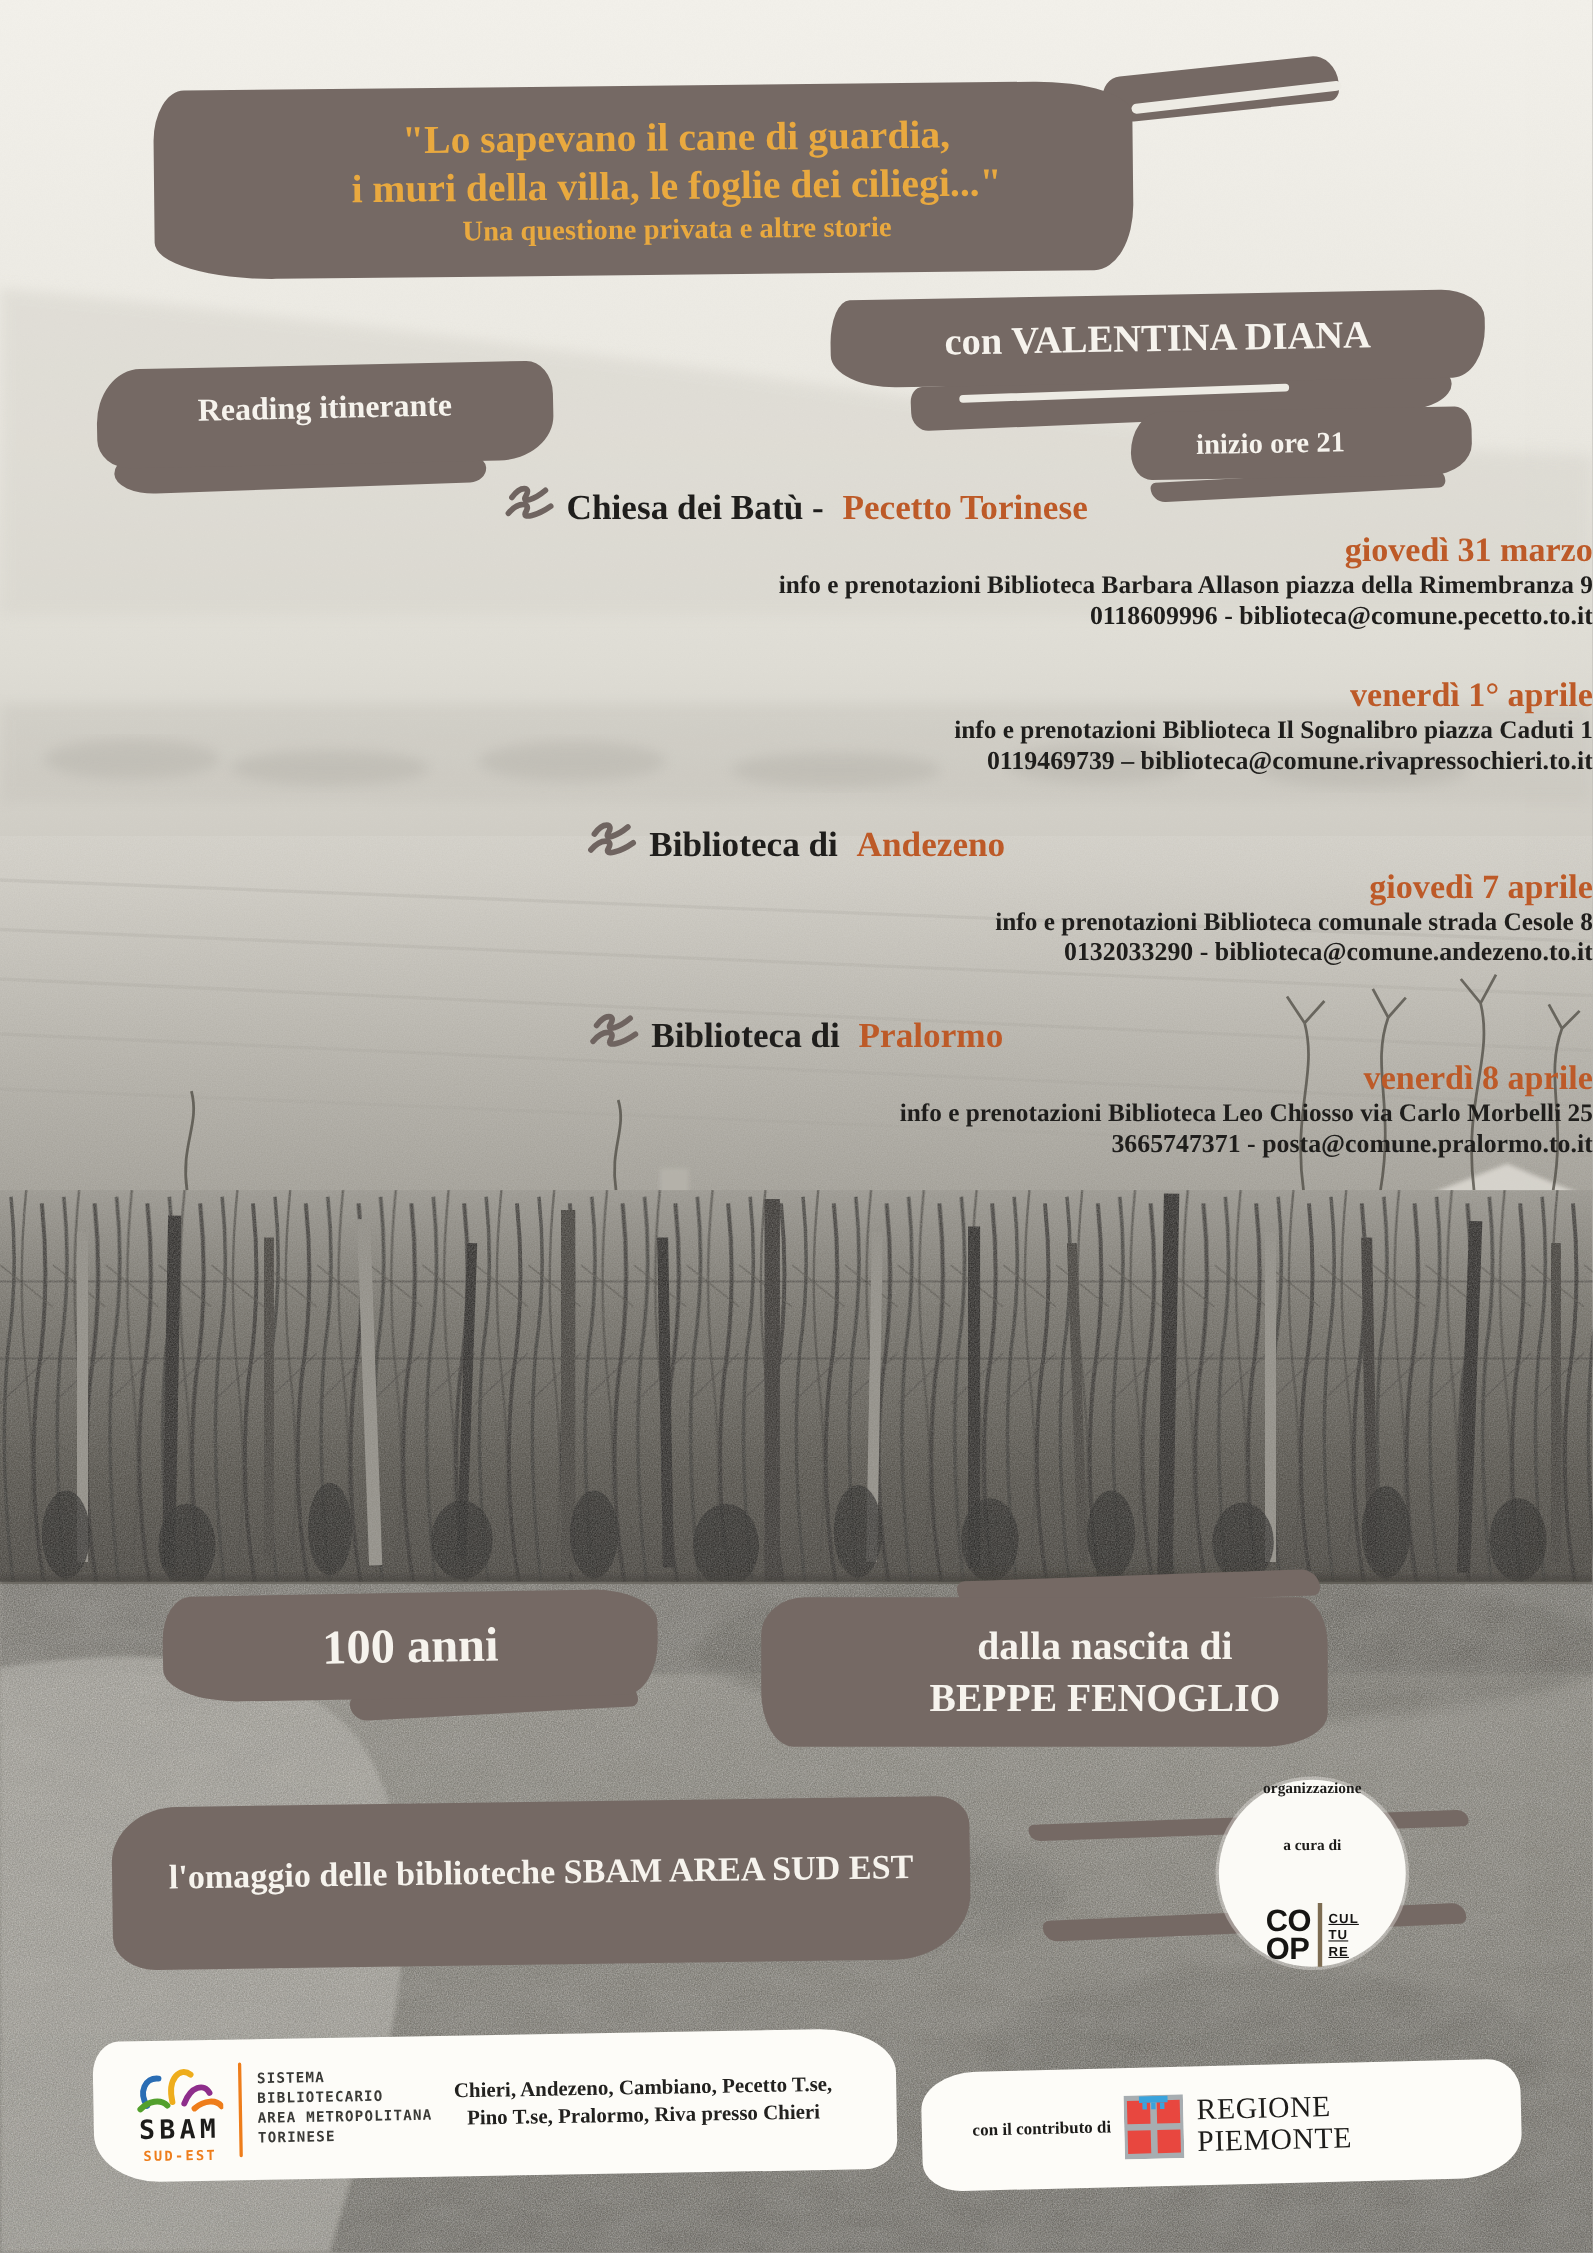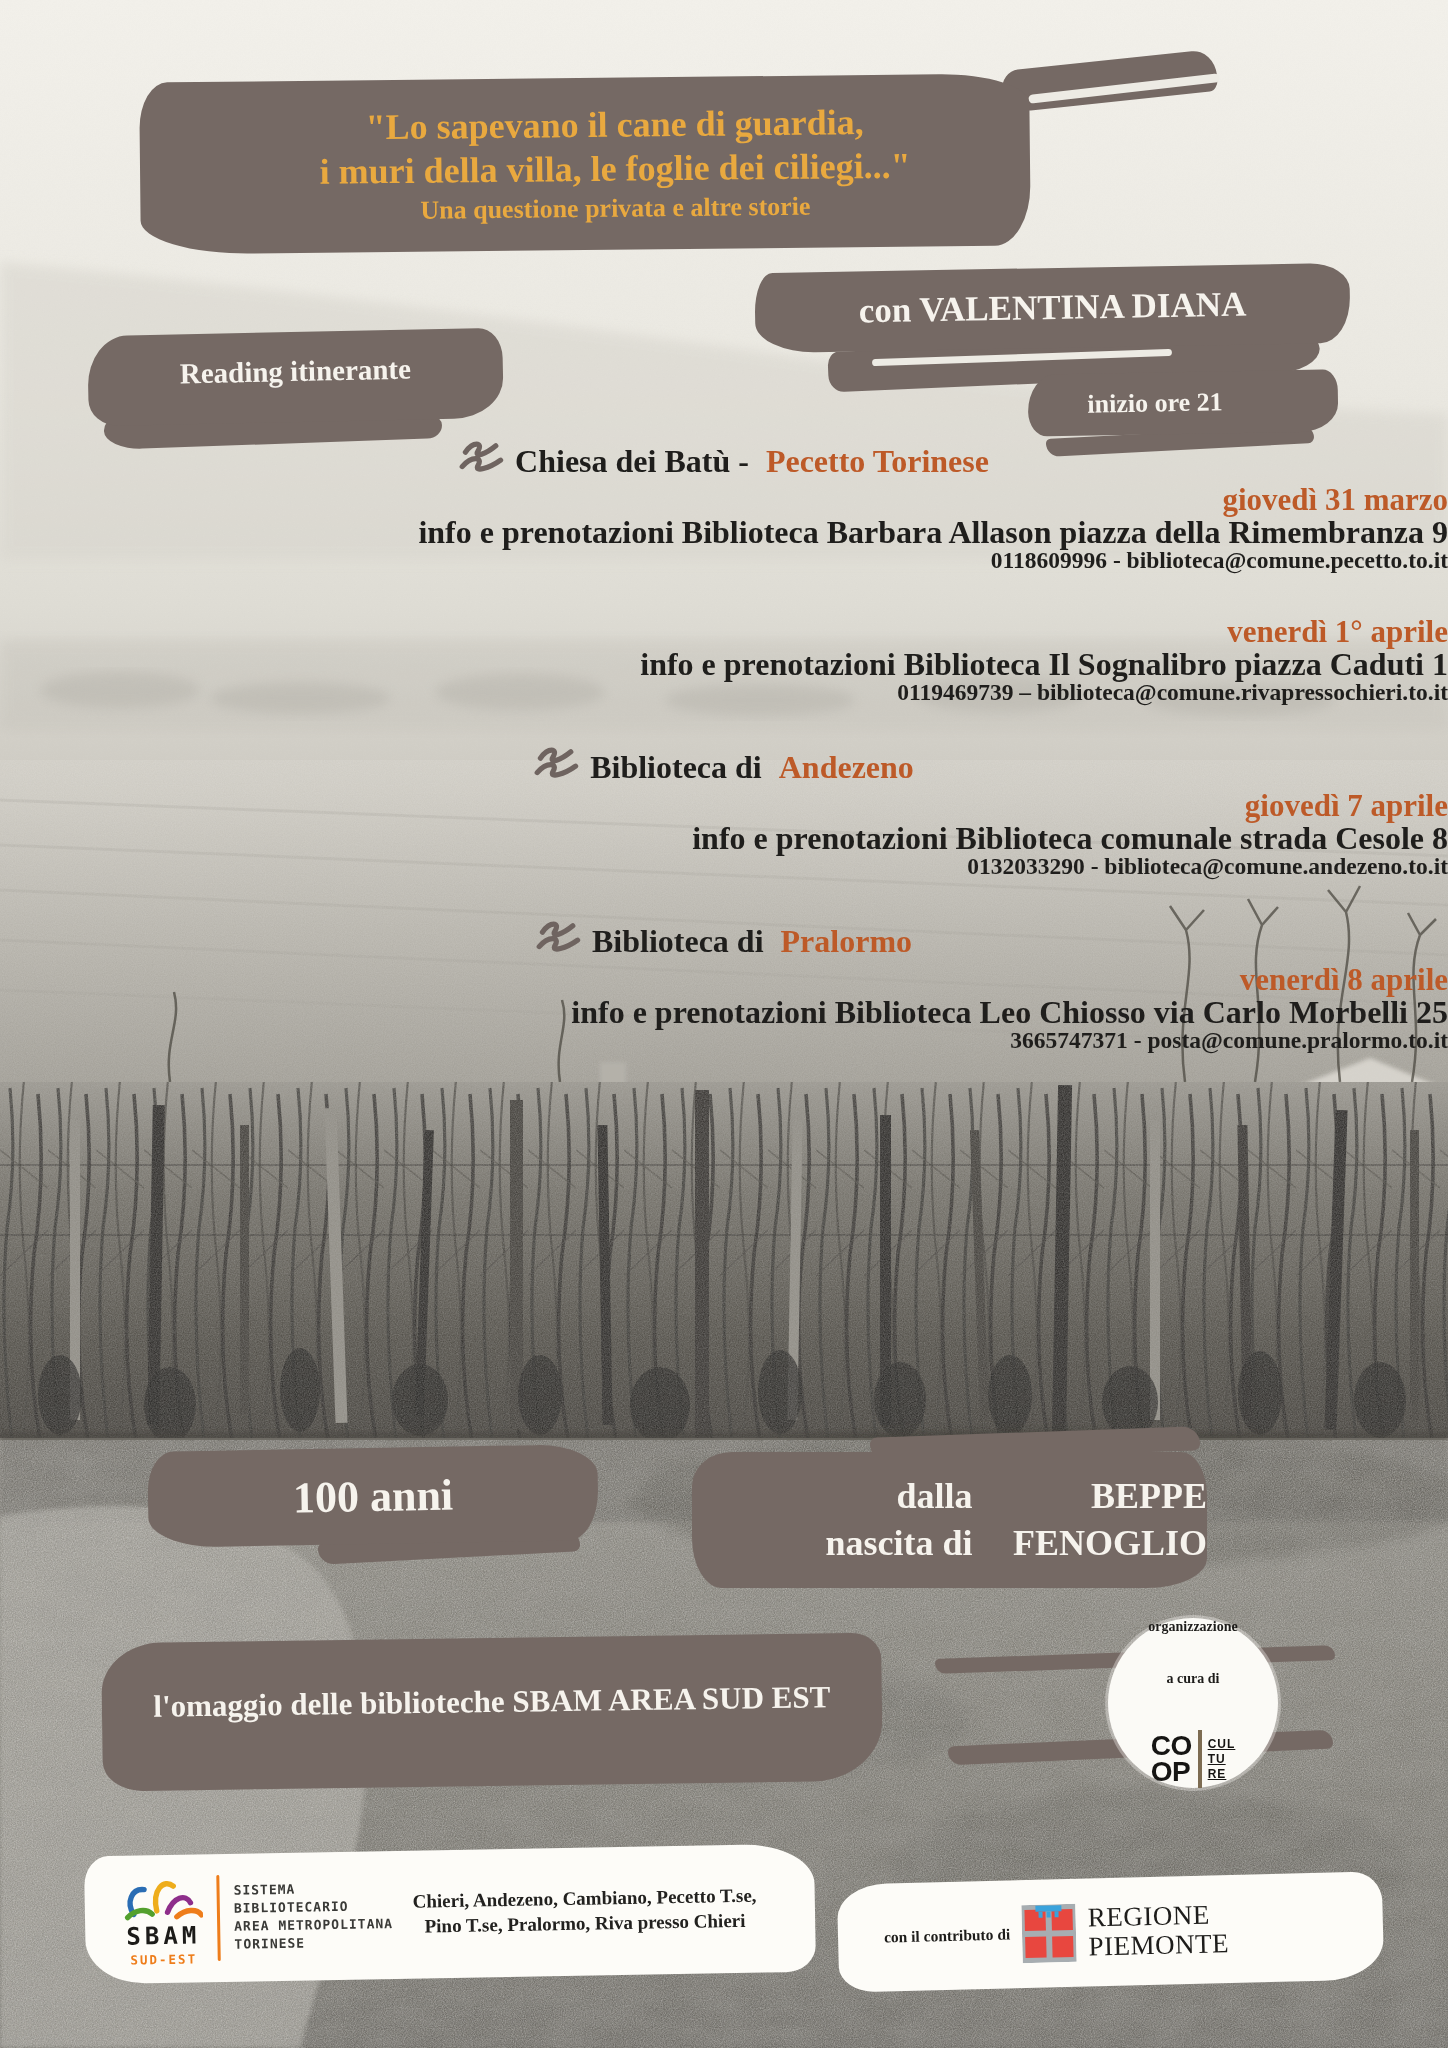--- a/index.html
+++ b/index.html
@@ -42,29 +42,29 @@
   .i-tail{left:1046px;top:432px;width:268px;height:18px;border-radius:8px 20px 10px 22px;transform:rotate(-3deg);}
 
   
   .events{position:absolute;left:0;top:440px;width:1448px;z-index:2;text-align:right;}
   .event{margin-bottom:40px;}
   .event-heading{display:flex;align-items:center;justify-content:center;gap:8px;height:42px;}
   .scribble{width:48px;height:40px;margin-top:-8px;}
   .venue{font-size:32px;font-weight:700;color:var(--ink);}
   .venue.hl{color:var(--rust);margin-left:9px;}
   .event-date{font-size:31px;font-weight:700;color:var(--rust);height:36px;line-height:36px;}
-  .event-info{font-size:32px;font-weight:700;color:var(--ink);height:28px;line-height:28px;padding-left:28px;}
+  .event-info{font-size:23px;font-weight:700;color:var(--ink);height:28px;line-height:28px;padding-left:28px;}
   .event-contact{font-size:23.5px;font-weight:700;color:var(--ink);height:28px;line-height:28px;}
 
   
   .b-hundred{left:148px;top:1448px;width:450px;height:96px;font-size:44px;font-weight:700;
     border-radius:26px 60px 30px 70px/40px 30px 50px 30px;transform:rotate(-1deg);}
   .h-tail{left:318px;top:1536px;width:262px;height:22px;border-radius:10px 24px 10px 24px;transform:rotate(-3deg);}
   .b-nascita{left:692px;top:1452px;width:515px;height:136px;font-size:36px;font-weight:700;line-height:1.3;
-    flex-direction:row;padding-left:110px;text-align:right;
+    flex-direction:column;padding-left:110px;text-align:right;
     border-radius:40px 26px 60px 30px/34px 44px 30px 50px;}
   .n-tail{left:870px;top:1432px;width:330px;height:24px;border-radius:12px 30px 12px 30px;transform:rotate(-2deg);}
 
   .b-omaggio{left:102px;top:1638px;width:780px;height:148px;font-size:31px;font-weight:700;padding-bottom:20px;
     border-radius:60px 30px 70px 40px/50px 26px 60px 30px;transform:rotate(-.8deg);}
   .o-streak1{left:935px;top:1652px;width:400px;height:15px;border-radius:8px 18px 8px 18px;transform:rotate(-2deg);}
   .o-streak2{left:948px;top:1738px;width:385px;height:19px;border-radius:8px 18px 8px 18px;transform:rotate(-2.5deg);}
 
   
   .coop-badge{position:absolute;z-index:2;left:1108px;top:1618px;width:170px;height:170px;border-radius:50%;

